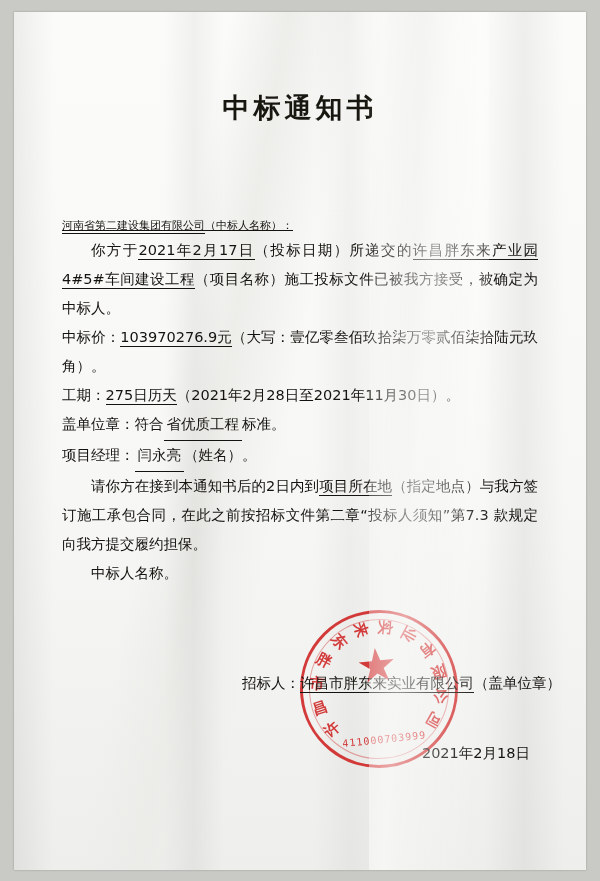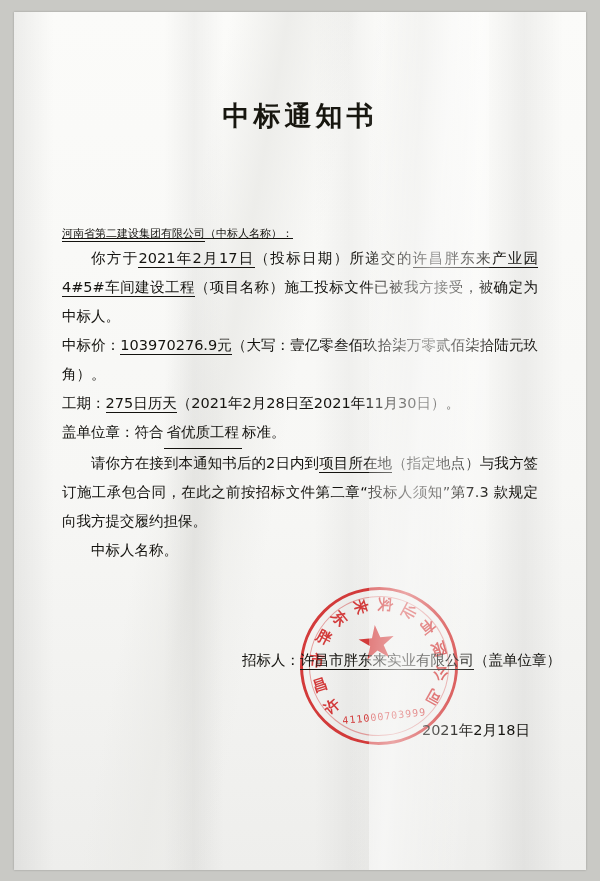--- a/index.html
+++ b/index.html
@@ -41,21 +41,21 @@
     pointer-events: none;
   }
   .band.b1 { left: 150px; width: 60px; background: linear-gradient(90deg, rgba(0,0,0,0.0), rgba(0,0,0,0.045), rgba(0,0,0,0.0)); }
   .band.b2 { left: 300px; width: 70px; background: linear-gradient(90deg, rgba(0,0,0,0.0), rgba(0,0,0,0.035), rgba(0,0,0,0.0)); }
   .band.b3 { left: 470px; width: 80px; background: linear-gradient(90deg, rgba(0,0,0,0.0), rgba(0,0,0,0.05), rgba(0,0,0,0.0)); }
   .band.b4 { left: 0px; width: 40px; background: linear-gradient(90deg, rgba(0,0,0,0.06), rgba(0,0,0,0.0)); }
 
   #content {
     position: absolute;
     left: 0; top: 0; right: 0; bottom: 0;
-    padding: 8px 48px;
+    padding: 0 48px;
     box-sizing: border-box;
     color: #12110f;
   }
 
   .doc-title {
     text-align: center;
     font-family: "DejaVu Serif", "Liberation Serif", serif;
     font-size: 27px;
     font-weight: bold;
     letter-spacing: 4px;
@@ -211,20 +211,23 @@
       </p>
 
       <p class="body">
         <span>工期：</span><span class="ul">275日历天</span><span>（2021年2月28日至2021年11月30日）。</span>
       </p>
 
       <p class="body">
         <span>盖单位章：符合</span><span class="field">省优质工程</span><span>标准。</span>
       </p>
 
+      <p class="body">
+        <span>项目经理：</span><span class="field">闫永亮</span><span>（姓名）。</span>
+      </p>
 
       <p class="body indent">
         <span>请你方在接到本通知书后的2日内到</span><span class="ul">项目所在地</span><span>（指定地点）与我方签订施工承包合同，在此之前按招标文件第二章“投标人须知”第7.3 款规定向我方提交履约担保。</span>
       </p>
 
       <p class="body indent">中标人名称。</p>
 
       <div class="sign-block">
 
         <div class="seal">

